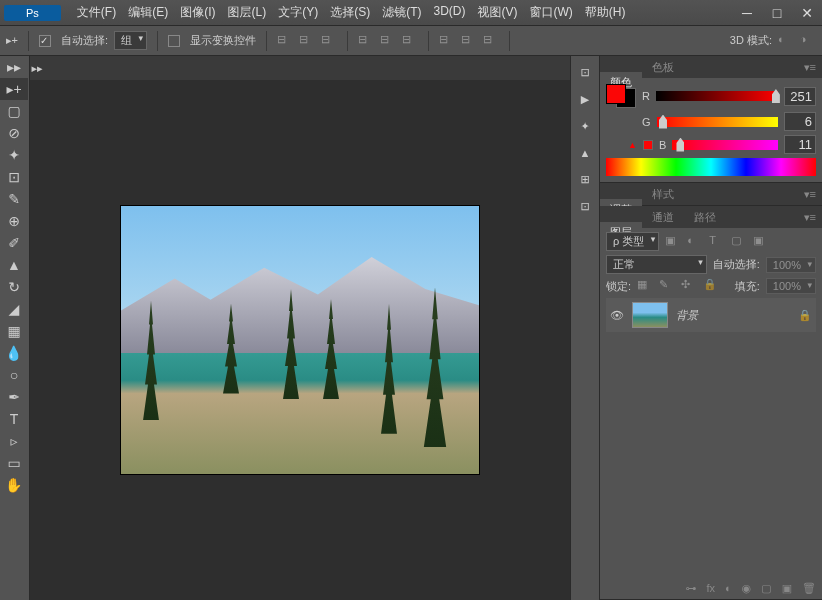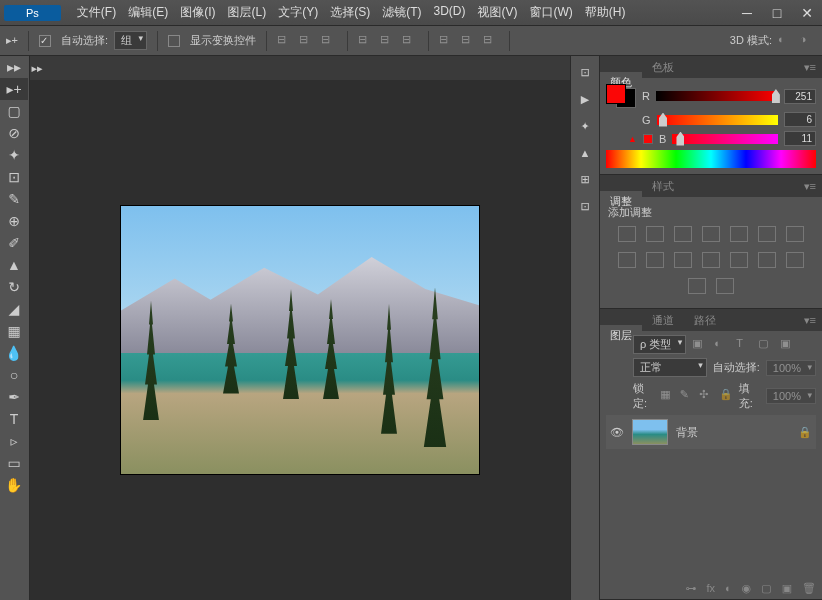--- a/index.html
+++ b/index.html
@@ -40,27 +40,27 @@
 .color-body { padding:6px; }
 .color-row { display:flex; align-items:center; gap:6px; margin-bottom:4px; font-size:11px; }
 .swatch-main { width:30px; height:24px; position:relative; }
 .swatch-fg { position:absolute; width:20px; height:20px; background:#fb0606; border:1px solid #000; z-index:2; }
 .swatch-bg { position:absolute; width:20px; height:20px; background:#000; border:1px solid #666; right:0; bottom:0; }
 .slider { flex:1; height:10px; position:relative; }
 .slider-r { background:linear-gradient(to right,#000,#f00); }
 .slider-g { background:linear-gradient(to right,#f00,#ff0); }
 .slider-b { background:linear-gradient(to right,#f00,#f0f); }
 .slider-thumb { position:absolute; top:-2px; width:8px; height:14px; background:#ccc; clip-path:polygon(50% 0,100% 40%,100% 100%,0 100%,0 40%); }
-.val-in { width:32px; background:#3a3a3a; border:1px solid #666; color:#ddd; font-size:10px; padding:1px 3px; text-align:right; }
+.val-in { width:32px; background:#3a3a3a; border:1px solid #666; color:#ddd; font-size:13px; padding:1px 3px; text-align:right; }
 .spectrum { height:18px; margin-top:4px; background:linear-gradient(to right,#f00,#ff0,#0f0,#0ff,#00f,#f0f,#f00); }
 .adjust-body { padding:8px; font-size:11px; }
 .adjust-grid { display:flex; flex-wrap:wrap; gap:10px; padding:6px 8px; justify-content:center; }
 .adj-icon { width:18px; height:16px; border:1px solid #888; opacity:0.7; }
 .layers-body { padding:4px 6px; }
-.layers-ctrl { display:flex; align-items:center; gap:6px; margin-bottom:4px; font-size:11px;margin-left:27px; }
+.layers-ctrl { display:flex; align-items:center; gap:6px; margin-bottom:4px; font-size:11px; }
 .layer-row { display:flex; align-items:center; background:#5a5a5a; padding:4px; gap:8px; margin-top:4px; }
 .layer-thumb { width:36px; height:26px; background:linear-gradient(to bottom,#7ec0ee 40%,#2a8c85 60%,#8a9060); border:1px solid #888; }
 .lock-icon { margin-left:auto; opacity:0.6; }
 .layers-foot { display:flex; justify-content:flex-end; gap:10px; padding:4px 6px; font-size:11px; color:#888; margin-top:auto; }
 </style>
 </head>
 <body>
 
 <div class="titlebar">
   <div class="ps-logo">Ps</div>
@@ -199,41 +199,20 @@
           <div class="spectrum"></div>
         </div>
       </div>
 
       <div class="panel">
         <div class="panel-tabs">
           <div class="panel-tab active">调整</div>
           <div class="panel-tab">样式</div>
           <div class="panel-menu">▾≡</div>
         </div>
-        <div class="adjust-body">
-          <div>添加调整</div>
-          <div class="adjust-grid">
-            <div class="adj-icon"></div>
-            <div class="adj-icon"></div>
-            <div class="adj-icon"></div>
-            <div class="adj-icon"></div>
-            <div class="adj-icon"></div>
-            <div class="adj-icon"></div>
-            <div class="adj-icon"></div>
-            <div class="adj-icon"></div>
-            <div class="adj-icon"></div>
-            <div class="adj-icon"></div>
-            <div class="adj-icon"></div>
-            <div class="adj-icon"></div>
-            <div class="adj-icon"></div>
-            <div class="adj-icon"></div>
-            <div class="adj-icon"></div>
-            <div class="adj-icon"></div>
-          </div>
-        </div>
       </div>
 
       <div class="panel" style="flex:1;display:flex;flex-direction:column">
         <div class="panel-tabs">
           <div class="panel-tab active">图层</div>
           <div class="panel-tab">通道</div>
           <div class="panel-tab">路径</div>
           <div class="panel-menu">▾≡</div>
         </div>
         <div class="layers-body">
@@ -255,21 +234,21 @@
             <span class="icon-btn">▦</span>
             <span class="icon-btn">✎</span>
             <span class="icon-btn">✣</span>
             <span class="icon-btn">🔒</span>
             <span style="margin-left:auto">填充:</span>
             <span class="dropdown" style="opacity:0.5">100%</span>
           </div>
           <div class="layer-row">
             <span>👁</span>
             <div class="layer-thumb"></div>
-            <span style="">背景</span>
+            <span style="font-style:italic">背景</span>
             <span class="lock-icon">🔒</span>
           </div>
         </div>
         <div class="layers-foot">
           <span>⊶</span>
           <span>fx</span>
           <span>◐</span>
           <span>◉</span>
           <span>▢</span>
           <span>▣</span>

